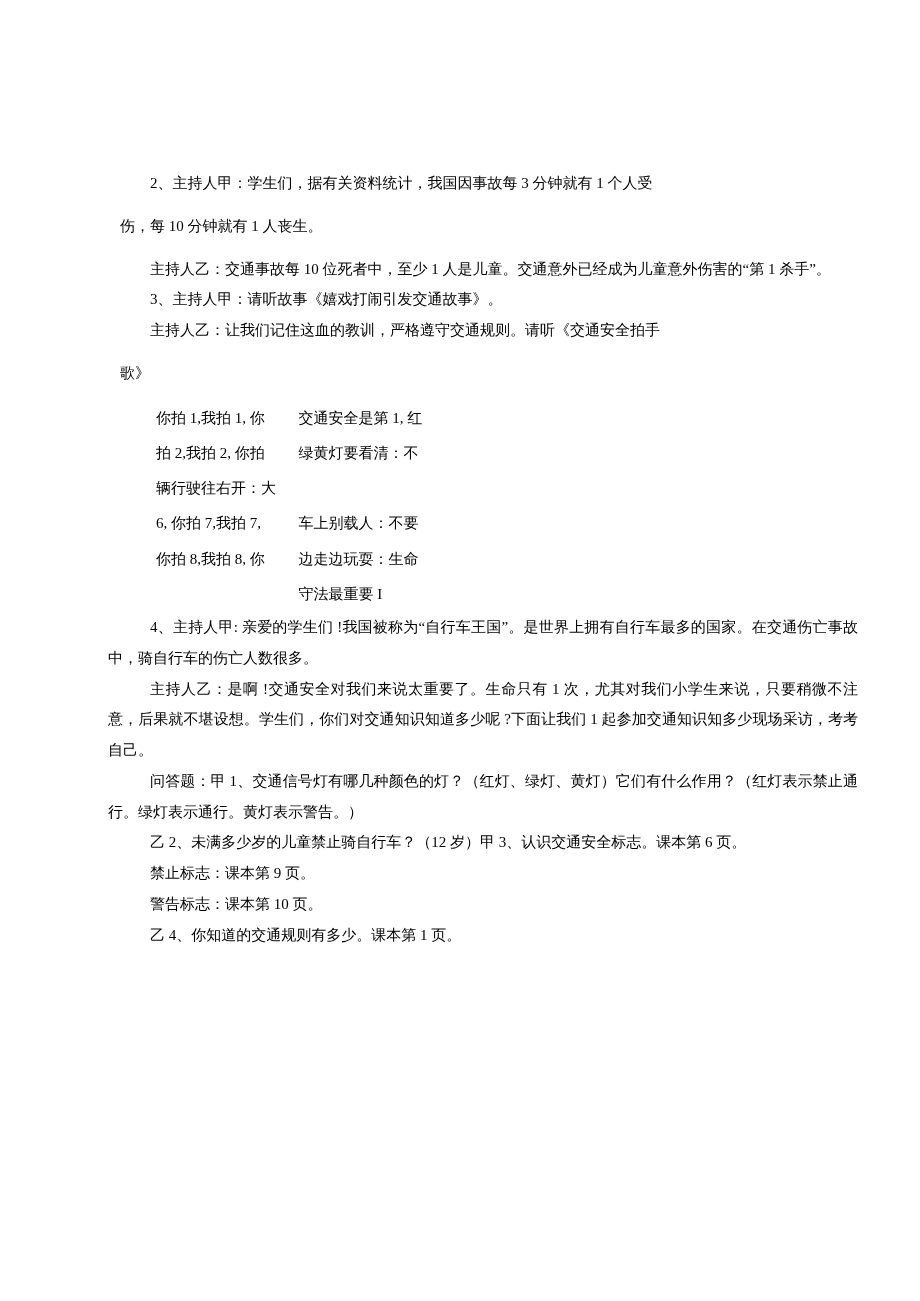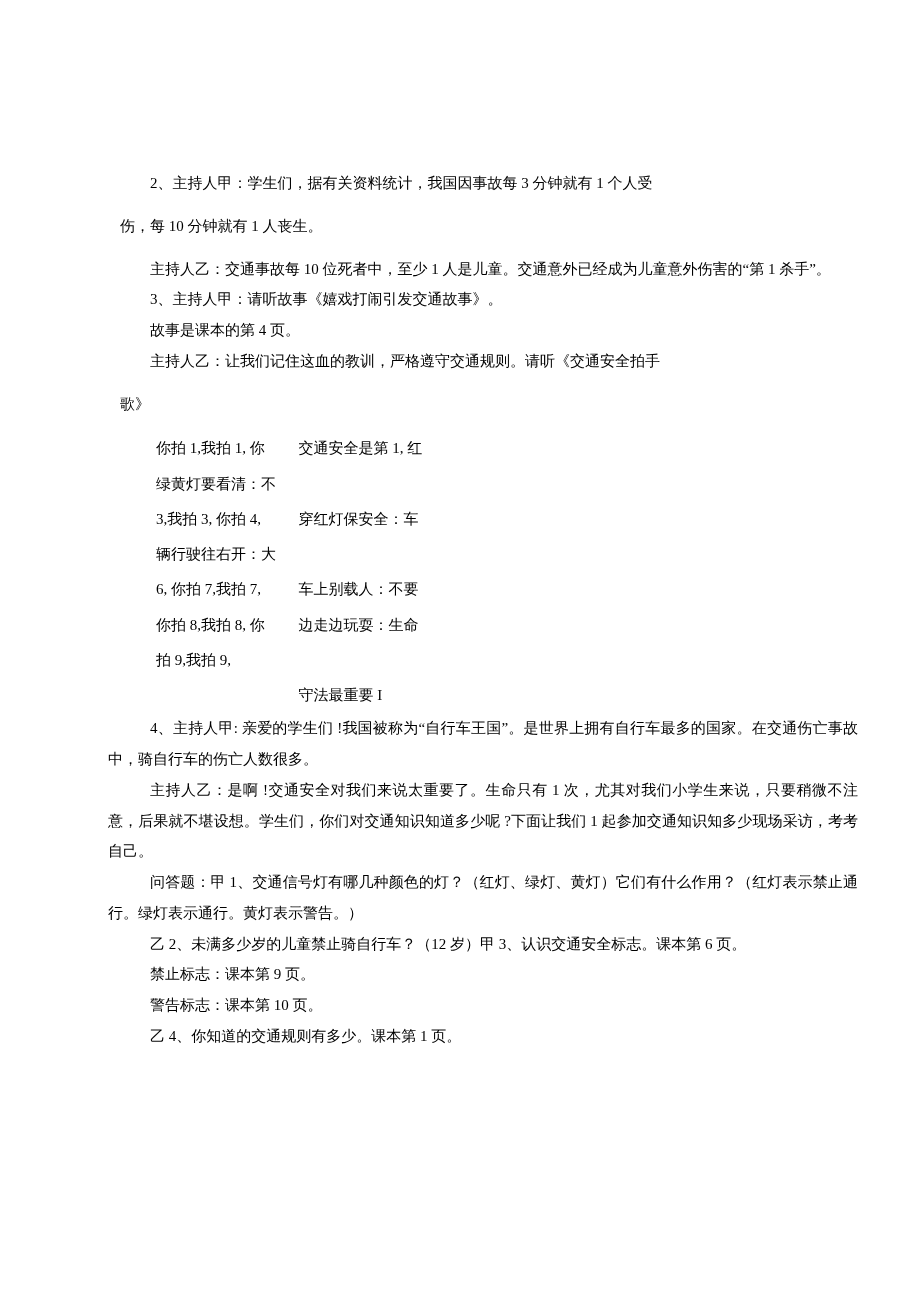--- a/index.html
+++ b/index.html
@@ -44,50 +44,45 @@
 
 <div class="page">
 
   <p class="para">2、主持人甲：学生们，据有关资料统计，我国因事故每 3 分钟就有 1 个人受</p>
   <p class="no-indent">伤，每 10 分钟就有 1 人丧生。</p>
 
   <p class="para">主持人乙：交通事故每 10 位死者中，至少 1 人是儿童。交通意外已经成为儿童意外伤害的“第 1 杀手”。</p>
 
   <p class="para">3、主持人甲：请听故事《嬉戏打闹引发交通故事》。</p>
 
-  <p class="para">故事是课本的第 4 页。</p>
 
   <p class="para">主持人乙：让我们记住这血的教训，严格遵守交通规则。请听《交通安全拍手</p>
   <p class="no-indent">歌》</p>
 
   <div class="verse-container">
     <div class="verse-row">
       <div class="verse-left">你拍 1,我拍 1, 你</div>
       <div class="verse-right">交通安全是第 1, 红</div>
     </div>
     <div class="verse-row">
+      <div class="verse-left">拍 2,我拍 2, 你拍</div>
       <div class="verse-right">绿黄灯要看清：不</div>
-    </div>
-    <div class="verse-row">
-      <div class="verse-left">3,我拍 3, 你拍 4,</div>
-      <div class="verse-right">穿红灯保安全：车</div>
     </div>
     <div class="verse-row">
       <div class="verse-right">辆行驶往右开：大</div>
     </div>
     <div class="verse-row">
       <div class="verse-left">6, 你拍 7,我拍 7,</div>
       <div class="verse-right">车上别载人：不要</div>
     </div>
     <div class="verse-row">
       <div class="verse-left">你拍 8,我拍 8, 你</div>
       <div class="verse-right">边走边玩耍：生命</div>
     </div>
     <div class="verse-row">
-      <div class="verse-left">拍 9,我拍 9,</div>
     </div>
     <div class="verse-row">
       <div class="verse-left"></div>
       <div class="verse-right">守法最重要 I</div>
     </div>
   </div>
 
   <p class="para">4、主持人甲: 亲爱的学生们 !我国被称为“自行车王国”。是世界上拥有自行车最多的国家。在交通伤亡事故中，骑自行车的伤亡人数很多。</p>
 
   <p class="para">主持人乙：是啊 !交通安全对我们来说太重要了。生命只有 1 次，尤其对我们小学生来说，只要稍微不注意，后果就不堪设想。学生们，你们对交通知识知道多少呢 ?下面让我们 1 起参加交通知识知多少现场采访，考考自己。</p>

